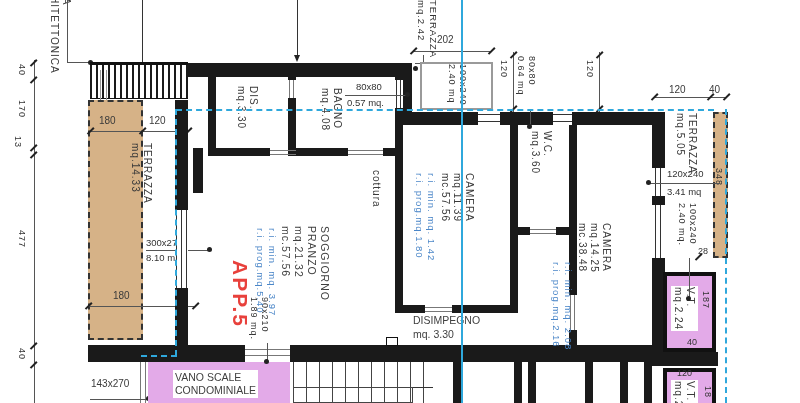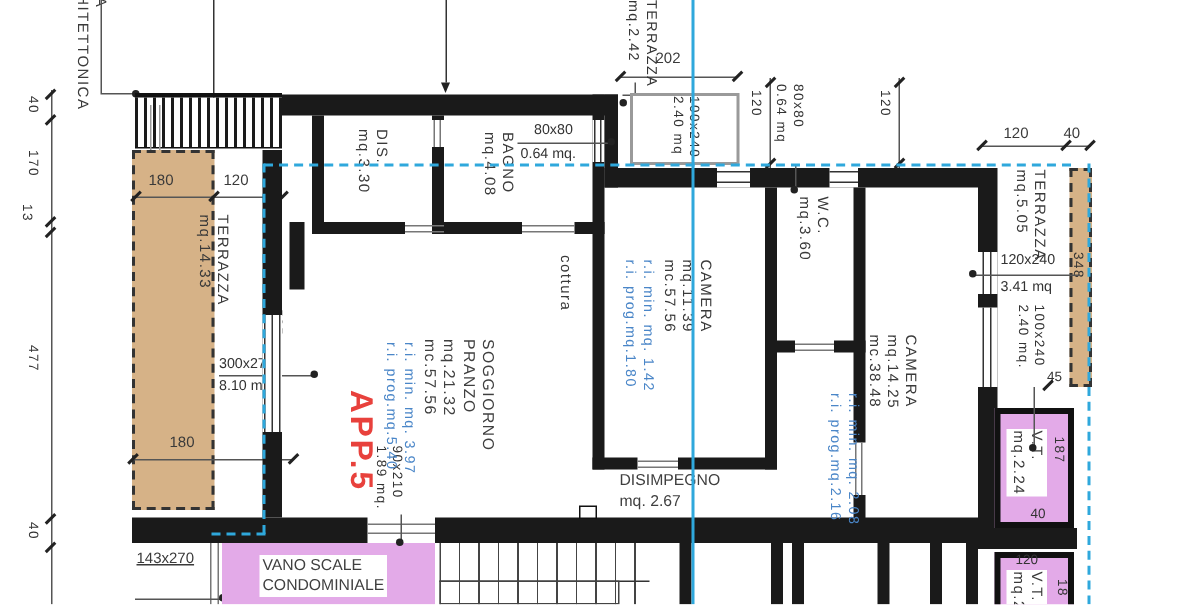--- a/index.html
+++ b/index.html
@@ -144,21 +144,21 @@
 
   <div class="wall" style="left:88px;top:345px;width:157px;height:17px;"></div>
   <div class="wall" style="left:290px;top:345px;width:362px;height:17px;"></div>
   <div class="wall" style="left:652px;top:352px;width:66px;height:14px;"></div>
   <div class="white" style="left:386px;top:337px;width:12px;height:9px;border:1.5px solid #111;box-sizing:border-box;"></div>
   <div class="hl thinl" style="left:245px;top:349px;width:45px;"></div>
   <div class="hl thinl" style="left:245px;top:355px;width:45px;"></div>
 
   <div class="vl thinl" style="left:140px;top:362px;height:41px;"></div>
   <div class="vl thinl" style="left:145px;top:362px;height:41px;"></div>
-  <span class="abs lbl" style="left:91px;top:367px;text-decoration:underline;">143x270</span>
+  <span class="abs lbl" style="left:91px;top:378px;">143x270</span>
   <div class="hl" style="left:90px;top:399px;width:58px;"></div>
   <div class="dot" style="left:146px;top:396px;"></div>
 
   <div class="purple" style="left:148px;top:362px;width:142px;height:41px;"></div>
   <div class="abs patch room" style="left:173px;top:370px;line-height:1.25;">
     <div>VANO SCALE</div>
     <div>CONDOMINIALE</div>
   </div>
   <div class="abs" style="left:293px;top:362px;width:140px;height:41px;">
     <div class="stairlines" style="left:0;top:0;width:140px;height:41px;"></div>
@@ -206,21 +206,21 @@
   <span class="abs lbl-md" style="left:667px;top:168px;">120x240</span>
   <div class="hl" style="left:648px;top:183px;width:72px;"></div>
   <div class="dot" style="left:646px;top:180px;"></div>
   <span class="abs lbl-md" style="left:667px;top:186px;">3.41 mq</span>
   <div class="vblock lbl-sm" style="left:677px;top:203px;">
     <span class="v">100x240</span>
     <span class="v">2.40 mq.</span>
   </div>
   <div class="vl" style="left:689px;top:258px;height:40px;"></div>
   <div class="dot" style="left:686px;top:296px;"></div>
-  <span class="abs lbl-sm" style="left:698px;top:246px;">45</span>
+  <span class="abs lbl-sm" style="left:698px;top:246px;">28</span>
   <div class="tick" style="left:694px;top:256px;"></div>
 
   <span class="abs lbl" style="left:669px;top:84px;">120</span>
   <span class="abs lbl" style="left:709px;top:84px;">40</span>
   <div class="hl" style="left:654px;top:97px;width:73px;"></div>
   <div class="tick" style="left:650px;top:96px;"></div>
   <div class="tick" style="left:706px;top:96px;"></div>
   <div class="tick" style="left:722px;top:96px;"></div>
 
   <span class="abs lbl" style="left:437px;top:34px;">202</span>
@@ -250,21 +250,21 @@
   <div class="vblock lbl-sm" style="left:516px;top:56px;">
     <span class="v">80x80</span>
     <span class="v">0.64 mq</span>
   </div>
   <div class="vl" style="left:530px;top:110px;height:16px;"></div>
   <div class="dot" style="left:527px;top:124px;"></div>
 
   <span class="abs lbl-md" style="left:356px;top:81px;">80x80</span>
   <div class="hl" style="left:345px;top:95px;width:64px;"></div>
   <div class="dot" style="left:405px;top:92px;"></div>
-  <span class="abs lbl-md" style="left:347px;top:97px;">0.64 mq.</span>
+  <span class="abs lbl-md" style="left:347px;top:97px;">0.57 mq.</span>
 
   <div class="vblock lbl" style="left:236px;top:86px;">
     <span class="v">DIS.</span>
     <span class="v">mq.3.30</span>
   </div>
   <div class="vblock lbl" style="left:320px;top:88px;">
     <span class="v">BAGNO</span>
     <span class="v">mq.4.08</span>
   </div>
   <span class="abs v red" style="left:228px;top:260px;">APP.5</span>
@@ -296,21 +296,21 @@
     <span class="v">CAMERA</span>
     <span class="v">mq.14.25</span>
     <span class="v">mc.38.48</span>
   </div>
   <div class="vblock lbl-md blue" style="left:551px;top:262px;">
     <span class="v">r.i. min. mq. 2.08</span>
     <span class="v">r.i. prog.mq.2.16</span>
   </div>
   <div class="abs room" style="left:413px;top:314px;line-height:1.3;">
     <div>DISIMPEGNO</div>
-    <div>mq. 2.67</div>
+    <div>mq. 3.30</div>
   </div>
 
   <div class="cdash-h" style="left:176px;top:109px;width:538px;"></div>
   <div class="cdash-v" style="left:175px;top:109px;height:247px;"></div>
   <div class="cdash-h" style="left:141px;top:355px;width:36px;"></div>
   <div class="cdash-v" style="left:725px;top:109px;height:294px;"></div>
   <div class="abs" style="left:461px;top:0;width:2px;height:403px;background:#2fa8dc;"></div>
 
 </div>
 

